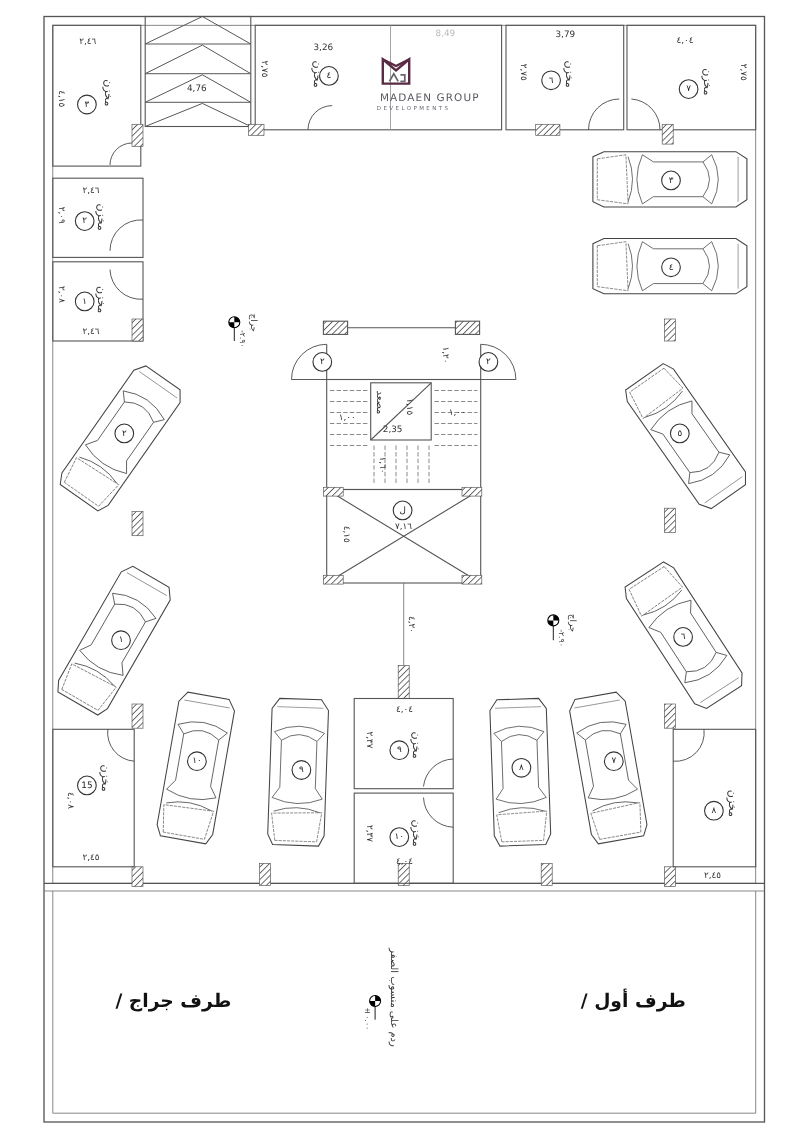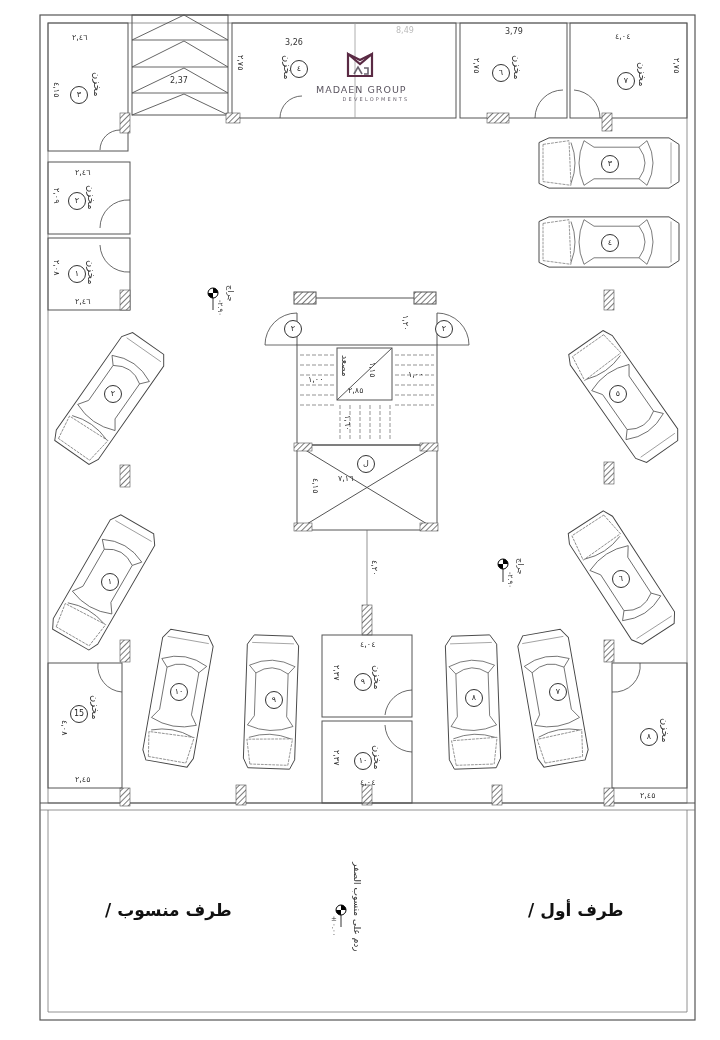--- a/index.html
+++ b/index.html
@@ -2,21 +2,21 @@
 <html><head>
 <meta charset="utf-8">
 <style>
   html, body { margin:0; padding:0; background:#ffffff; }
   body { width:720px; height:1040px; position:relative; overflow:hidden; font-family:"DejaVu Sans", sans-serif; color:#222; }
   #plan { position:absolute; left:0; top:0; width:720px; height:1040px; }
   .lbl { position:absolute; font-size:10px; color:#333; writing-mode:vertical-rl; white-space:nowrap; }
   .dim { position:absolute; font-size:8px; color:#333; white-space:nowrap; }
   .dimv { position:absolute; font-size:8px; color:#333; writing-mode:vertical-rl; white-space:nowrap; }
   .num { position:absolute; width:16px; height:16px; border:1px solid #333; border-radius:50%; font-size:8px; line-height:16px; text-align:center; background:#fff; }
-  .logo-name { position:absolute; left:316px; top:84px; width:120px; font-size:9.5px; letter-spacing:1px; color:#5b5560; text-align:left; }
+  .logo-name { position:absolute; left:316px; top:84px; width:120px; font-size:9.5px; letter-spacing:1px; color:#5b5560; text-align:right; }
   .logo-sub { position:absolute; left:316px; top:96px; width:120px; font-size:5px; letter-spacing:2.2px; color:#6b6570; text-align:center; }
   .party { position:absolute; font-family:"DejaVu Sans", sans-serif; font-weight:bold; font-size:17px; color:#111; direction:rtl; }
   .note { position:absolute; font-size:9px; color:#333; writing-mode:vertical-rl; white-space:nowrap; }
 </style>
 </head>
 <body>
 
 <svg id="plan" viewBox="0 0 720 1040" xmlns="http://www.w3.org/2000/svg">
   <defs>
     <pattern id="hatch" patternUnits="userSpaceOnUse" width="4" height="4" patternTransform="rotate(45)">
@@ -229,31 +229,31 @@
 
 <div class="lbl" style="left:372px;top:745px;">مخزن</div>
 <div class="num" style="left:354px;top:752px;">١٠</div>
 <div class="dim" style="left:360px;top:778px;">٤,٠٤</div>
 <div class="dimv" style="left:332px;top:750px;">٢,٣٧</div>
 
 <div class="lbl" style="left:660px;top:718px;">مخزن</div>
 <div class="num" style="left:640px;top:728px;">٨</div>
 <div class="dim" style="left:640px;top:791px;">٢,٤٥</div>
 
-<div class="dim" style="left:170px;top:76px;">2,37</div>
+<div class="dim" style="left:170px;top:76px;">4,76</div>
 
 <div class="lbl" style="left:340px;top:355px;font-size:9px;">مصعد</div>
-<div class="dim" style="left:348px;top:386px;">٢,٨٥</div>
+<div class="dim" style="left:348px;top:386px;">2,35</div>
 <div class="dimv" style="left:368px;top:362px;">١,١٥</div>
 <div class="dim" style="left:308px;top:375px;">١,٠٠</div>
 <div class="dim" style="left:408px;top:370px;">١,٠٠</div>
 <div class="dimv" style="left:343px;top:415px;">١,٦٠</div>
 <div class="dimv" style="left:401px;top:315px;">١,٢٠</div>
 <div class="num" style="left:357px;top:455px;">ل</div>
-<div class="dim" style="left:338px;top:474px;">٧,١٦</div>
+<div class="dim" style="left:359px;top:474px;">٧,١٦</div>
 <div class="dimv" style="left:311px;top:478px;">٤,١٥</div>
 <div class="num" style="left:284px;top:320px;">٢</div>
 <div class="num" style="left:435px;top:320px;">٢</div>
 <div class="dimv" style="left:370px;top:560px;">٤,٢٠</div>
 
 <div class="num" style="left:601px;top:155px;">٣</div>
 <div class="num" style="left:601px;top:234px;">٤</div>
 <div class="num" style="left:104px;top:385px;">٢</div>
 <div class="num" style="left:609px;top:385px;">٥</div>
 <div class="num" style="left:101px;top:573px;">١</div>
@@ -264,13 +264,13 @@
 <div class="num" style="left:549px;top:683px;">٧</div>
 
 <div class="note" style="left:226px;top:285px;font-size:8px;">جراج</div>
 <div class="note" style="left:216px;top:300px;font-size:7px;">-٢.٩٠</div>
 <div class="note" style="left:516px;top:558px;font-size:8px;">جراج</div>
 <div class="note" style="left:506px;top:572px;font-size:7px;">-٢.٩٠</div>
 <div class="note" style="left:330px;top:915px;font-size:7px;">±٠.٠٠</div>
 <div class="note" style="left:352px;top:862px;font-size:9px;">ردم على منسوب الصفر</div>
 
 <div class="party" style="left:528px;top:900px;">طرف أول /</div>
-<div class="party" style="left:105px;top:900px;">طرف منسوب /</div>
+<div class="party" style="left:105px;top:900px;">طرف جراج /</div>
 
 </body></html>

